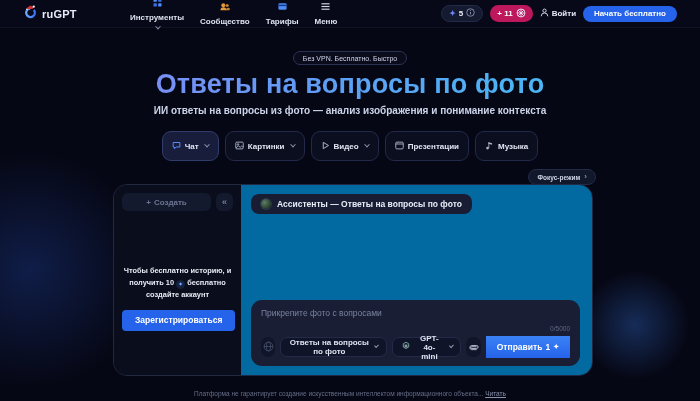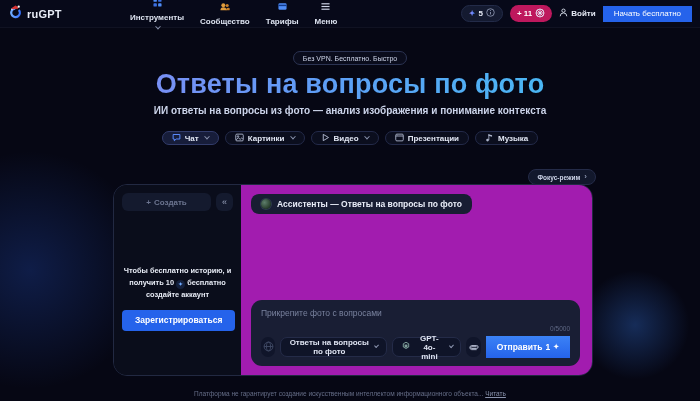--- a/index.html
+++ b/index.html
@@ -6,48 +6,48 @@
   html,body { width:700px; height:401px; overflow:hidden; }
   body { font-family:"Liberation Sans", sans-serif; background:#060714; color:#e7ebf6; position:relative; }
   .glow { position:absolute; border-radius:50%; pointer-events:none; }
   .glow-left { left:-90px; top:150px; width:240px; height:240px;
     background:radial-gradient(circle, rgba(47,107,255,.22), rgba(47,107,255,0) 70%); }
   .glow-right { left:580px; top:270px; width:110px; height:110px;
     background:radial-gradient(circle, rgba(59,130,246,.30), rgba(59,130,246,0) 70%); }
 
   
   header { position:relative; height:28px; display:flex; align-items:center;
-    padding:0 8px; border-bottom:1px solid rgba(255,255,255,.04); background:#070919; z-index:5; }
+    padding:0 23px; border-bottom:1px solid rgba(255,255,255,.04); background:#070919; z-index:5; }
   .logo { display:flex; align-items:center; gap:4px; cursor:pointer; }
   .logo-text { font-size:11px; font-weight:800; letter-spacing:.2px; }
   nav { position:absolute; left:130px; display:flex; align-items:center; gap:16px; }
   .nav-item { display:flex; align-items:center; gap:4px; font-size:8px; font-weight:700; color:#dde3f0; cursor:pointer;flex-direction:column; }
   .chev { width:4px; height:4px; border-right:1.2px solid #8a93ad; border-bottom:1.2px solid #8a93ad;
     display:inline-block; transform:rotate(45deg) translate(-1px,-1px); margin-left:2px; }
   .header-right { margin-left:auto; display:flex; align-items:center; gap:7px; }
   .pill { display:flex; align-items:center; gap:3px; height:17px; border-radius:9px; padding:0 7px; font-size:8px; font-weight:700; cursor:pointer; }
   .pill.credits { background:#141a30; border:1px solid #232b48; }
   .spark-grad { font-size:8px; background:linear-gradient(90deg,#a78bfa,#3b82f6); -webkit-background-clip:text; background-clip:text; color:transparent; }
   .pill.bonus { background:#be185d; color:#fff; }
   .login { display:flex; align-items:center; gap:3px; font-size:8px; font-weight:700; cursor:pointer; }
-  .cta { height:16px; border:none; border-radius:0; background:#2563eb; color:#fff;
-    font-size:8px; font-weight:400; padding:0 11px; cursor:pointer; font-family:inherit; }
+  .cta { height:16px; border:none; border-radius:8px; background:#2563eb; color:#fff;
+    font-size:8px; font-weight:700; padding:0 11px; cursor:pointer; font-family:inherit; }
 
   
   .badge { width:max-content; margin:23px auto 0; font-size:7px; color:#cfd6ea;
     border:1px solid #2b3352; border-radius:9px; padding:2.5px 9px; background:rgba(13,17,34,.6); }
   .title { text-align:center; margin-top:4px; font-size:27px; font-weight:800; letter-spacing:.2px;
     background:linear-gradient(90deg,#8b86f4 5%,#5f9df6 45%,#3fc4f3 95%);
     -webkit-background-clip:text; background-clip:text; color:transparent; }
   .subtitle { text-align:center; margin:3px auto 0; max-width:400px; font-size:10px; font-weight:700;
     color:#ccd4ea; line-height:1.5; }
 
   
   .tabs { display:flex; justify-content:center; gap:6px; margin-top:13px; position:relative; z-index:4; }
-  .tab { display:flex; align-items:center; gap:4px; height:14px; padding:0 9px; border-radius:9px;
+  .tab { display:flex; align-items:center; gap:4px; height:30px; padding:0 9px; border-radius:9px;
     background:rgba(13,17,34,.75); border:1px solid #232a49; font-size:8px; font-weight:700; color:#e1e6f3; cursor:pointer; }
   .tab.active { background:#171d3a; border-color:#323c6b; }
   .tab svg { flex:none; }
 
   .focus { position:absolute; right:104px; top:169px; display:flex; align-items:center; gap:4px;
     height:16px; padding:0 8px; border-radius:9px; background:#12182c; border:1px solid #242b48;
     font-size:6.5px; font-weight:700; color:#ccd3e7; cursor:pointer; z-index:4; }
   .chev-right { font-size:8px; color:#8a93ad; line-height:1; }
 
   
@@ -58,21 +58,21 @@
   .create { flex:1; height:18px; border:none; border-radius:6px; background:#141a2e; color:#6c7590;
     font-size:8px; font-weight:700; cursor:pointer; font-family:inherit; display:flex; align-items:center; justify-content:center; gap:3px; }
   .collapse { width:17px; height:18px; border:none; border-radius:6px; background:#141a2e; color:#9aa3bd;
     font-size:9px; cursor:pointer; font-family:inherit; }
   .promo { margin-top:54px; text-align:center; font-size:7.4px; font-weight:700; color:#e8ecf6; line-height:1.65; }
   .token { display:inline-flex; align-items:center; justify-content:center; width:9px; height:9px;
     border-radius:50%; background:#14203c; color:#6ea8ff; font-size:5.5px; vertical-align:-1px; }
   .register { margin:8px auto 0; height:21px; border:none; border-radius:4px; background:#2563eb;
     color:#fff; font-size:8.5px; font-weight:700; padding:0 13px; cursor:pointer; font-family:inherit; }
 
-  .chat { flex:1; position:relative; background:#a21caf; }
+  .chat { flex:1; position:relative; background:#0369a1; }
   .chat-head { position:absolute; left:10px; top:9px; display:inline-flex; align-items:center; gap:6px;
     background:#181d33; border-radius:8px; padding:5px 10px; font-size:8.5px; font-weight:700; color:#e9edf8; cursor:pointer; }
   .avatar { width:10px; height:10px; border-radius:50%; flex:none;
     background:radial-gradient(circle at 35% 35%, #5d7d6b, #233826 75%); box-shadow:0 0 0 1px #2c3a4a; }
   .input-card { position:absolute; left:10px; right:12px; bottom:9px; height:66px;
     background:#191e34; border-radius:11px; padding:8px 10px; }
   .input-card textarea { width:70%; height:18px; background:transparent; border:none; resize:none; outline:none;
     font-family:inherit; font-size:8.5px; color:#dfe4f2; }
   .input-card textarea::placeholder { color:#79829e; }
   .counter { position:absolute; right:10px; top:25px; font-size:6.5px; color:#5e6783; }

